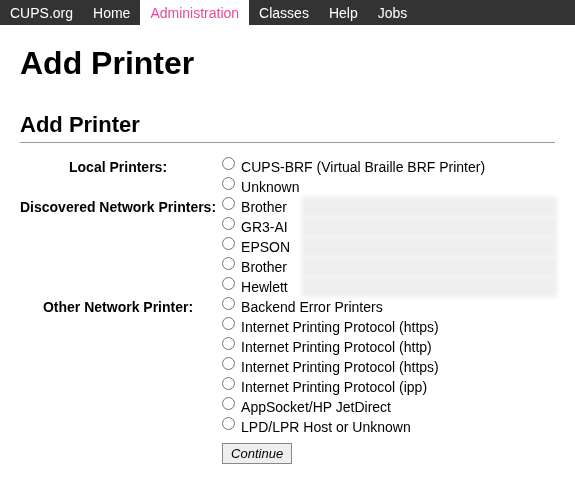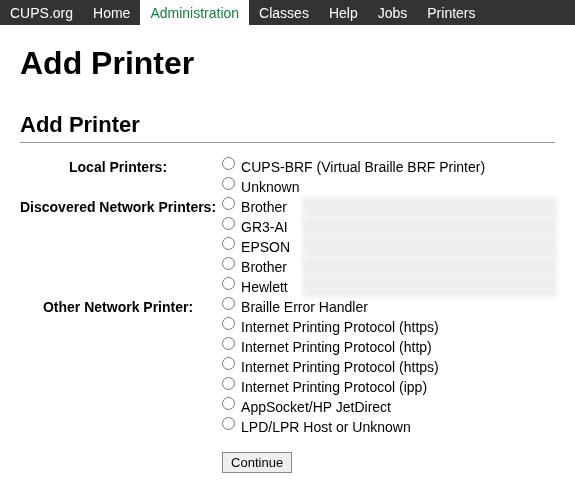--- a/index.html
+++ b/index.html
@@ -1,33 +1,33 @@
 <!DOCTYPE html>
 <html><head>
 <meta charset="utf-8">
 <style>
   * { margin: 0; padding: 0; box-sizing: border-box; }
   html, body { font-family: Arial, Helvetica, sans-serif; font-size: 14px; color: #000; background: #fff; }
   .page { width: 575px; }
   .navbar { background: #333; display: flex; height: 25px; align-items: stretch; }
   .nav-item { color: #fff; padding: 0 10px; display: flex; align-items: center; font-size: 14px; cursor: pointer; }
-  .nav-item.active { background: #fff; color: #15803d; }
+  .nav-item.active { background: #fff; color: #ec4899; }
   .content { padding: 10px 20px 20px 20px; }
   h1.page-title { font-size: 32px; font-weight: bold; margin: 10px 0 30px 0; }
   h2.section-title { font-size: 22px; font-weight: bold; margin: 8px 0 4px 0; }
   .divider { border: none; border-top: 1px solid #999; margin-bottom: 14px; }
   table.form { border-collapse: collapse; }
   td.label { text-align: center; vertical-align: top; padding-right: 6px; font-weight: bold; font-size: 14px; white-space: nowrap; padding-top: 2px; }
   td.field { vertical-align: top; }
   .opt-row { display: flex; align-items: flex-start; line-height: 20px; position: relative; }
   .opt-row input[type="radio"] { margin-right: 6px; }
   .opt-row span { font-size: 14px; white-space: nowrap; }
   .blur-strip { position: absolute; left: 80px; top: 0; height: 20px; width: 255px; background: #eee; filter: blur(2px); }
   .spacer-row td { height: 6px; }
-  button.continue { font-size: 13px; padding: 2px 8px; border: 1px solid #888; background: #efefef; cursor: pointer; margin-top: 9px; }
+  button.continue { font-size: 13px; padding: 2px 8px; border: 1px solid #888; background: #efefef; cursor: pointer; margin-top: 0; font-style: italic; }
 </style>
 </head>
 <body>
 
 <div class="page">
   <div class="navbar">
     <div class="nav-item">
         <span>CUPS.org</span>
       </div>
     <div class="nav-item">
@@ -37,23 +37,20 @@
         <span>Administration</span>
       </div>
     <div class="nav-item">
         <span>Classes</span>
       </div>
     <div class="nav-item">
         <span>Help</span>
       </div>
     <div class="nav-item">
         <span>Jobs</span>
-      </div>
-    <div class="nav-item">
-        <span>Printers</span>
       </div>
   </div>
 
   <div class="content">
     <h1 class="page-title">Add Printer</h1>
 
     <h2 class="section-title">Add Printer</h2>
     <hr class="divider">
 
     <table class="form">
@@ -102,21 +99,21 @@
             <div class="blur-strip"></div>
           </div>
         </td>
       </tr>
 
       <tr>
         <td class="label">Other Network Printer:</td>
         <td class="field">
           <div class="opt-row">
             <input type="radio" name="printer" style="">
-            <span>Braille Error Handler</span>
+            <span>Backend Error Printers</span>
           </div>
           <div class="opt-row">
             <input type="radio" name="printer" style="">
             <span>Internet Printing Protocol (https)</span>
           </div>
           <div class="opt-row">
             <input type="radio" name="printer" style="">
             <span>Internet Printing Protocol (http)</span>
           </div>
           <div class="opt-row">

